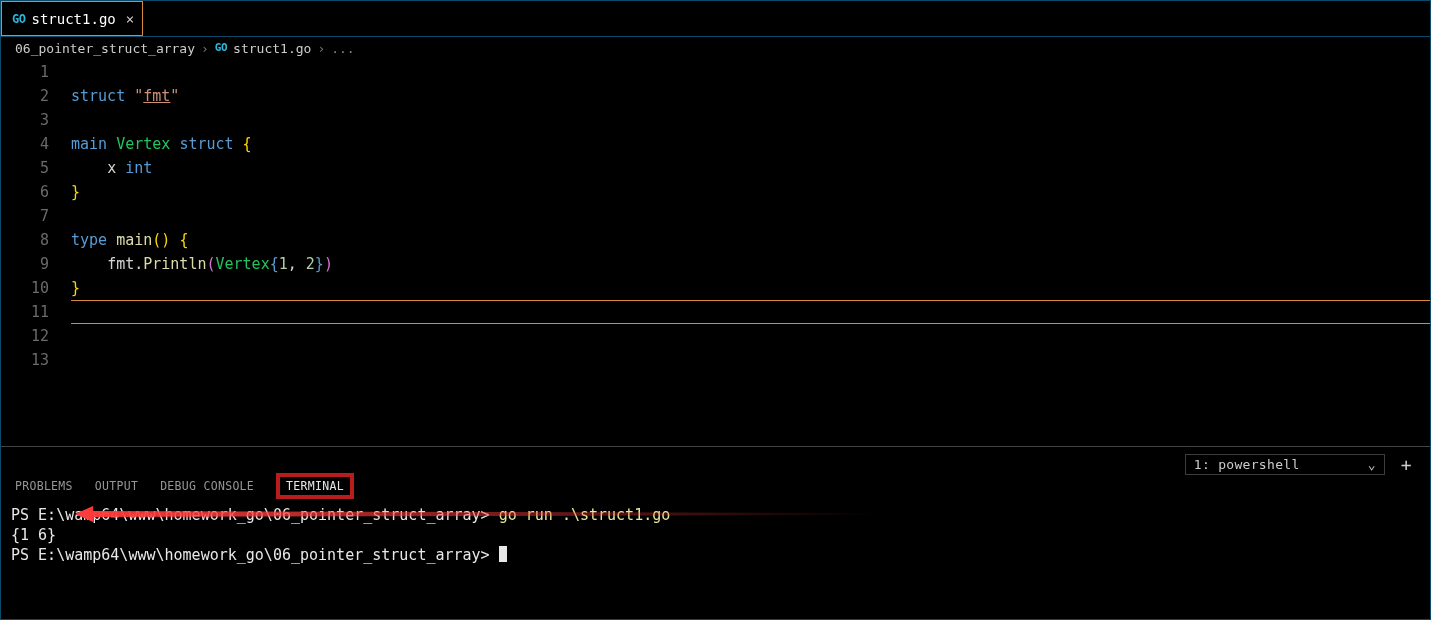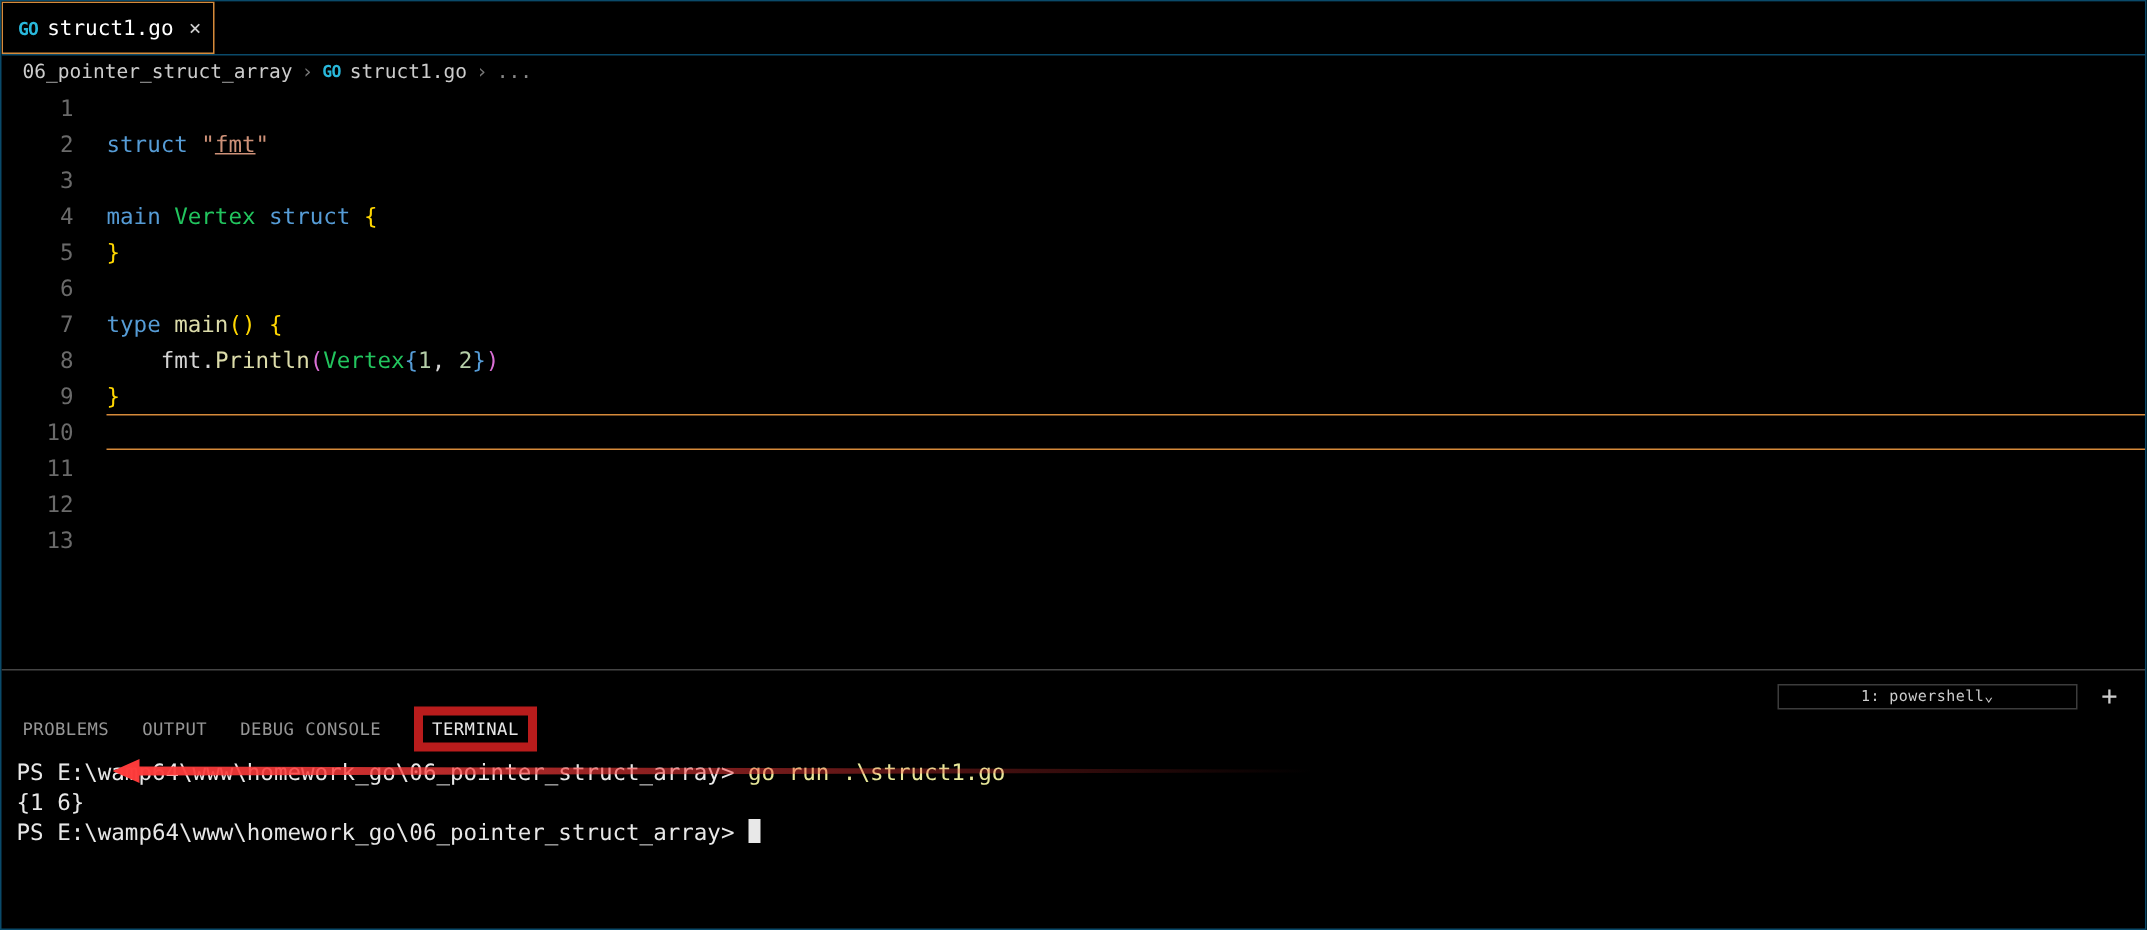--- a/index.html
+++ b/index.html
@@ -102,39 +102,39 @@
     padding: 0 14px;
     height: 34px;
     gap: 22px;
     font-size: 11.5px;
     letter-spacing: 0.3px;
     color: #969696;
   }
   .panel-tabs .ptab { cursor: pointer; margin-top: 44px; }
   .panel-tabs .ptab.active {
     color: #e7e7e7;
-    border: 6px solid #b91c1c;
+    border: 4px solid #b91c1c;
     padding: 2px 6px;
   }
   .panel-right {
     margin-left: auto;
     display: flex;
     align-items: center;
     gap: 12px;
   }
   .term-select {
     display: flex;
     align-items: center;
-    justify-content: center;
+    justify-content: space-between;
     border: 1px solid #3c3c3c;
     background: #000;
     color: #ccc;
     padding: 2px 8px;
     width: 200px;
-    font-size: 10px;
+    font-size: 13px;
   }
   .term-select .chev { color: #ccc; }
   .plus-btn { color: #ccc; font-size: 18px; font-weight: 300; padding: 0 4px; }
   .terminal {
     font-family: Consolas, monospace;
     font-size: 15px;
     line-height: 20px;
     padding: 4px 10px 14px 10px;
     color: #e8e8e8;
     white-space: pre;
@@ -192,20 +192,21 @@
     <div>10</div>
     <div>11</div>
     <div>12</div>
     <div>13</div>
   </div>
   <div class="code">
     <div class="code-line"></div>
     <div class="code-line"><span class="kw">struct</span> <span class="str">"</span><span class="str str-under">fmt</span><span class="str">"</span></div>
     <div class="code-line"></div>
     <div class="code-line"><span class="kw">main</span> <span class="type">Vertex</span> <span class="kw">struct</span> <span class="paren-y">{</span></div>
+    <div class="code-line">    <span class="id">x</span> <span class="kw">int</span></div>
     <div class="code-line"><span class="paren-y">}</span></div>
     <div class="code-line"></div>
     <div class="code-line"><span class="kw">type</span> <span class="func">main</span><span class="paren-y">()</span> <span class="paren-y">{</span></div>
     <div class="code-line">    <span class="id">fmt</span><span class="punc">.</span><span class="func">Println</span><span class="brace-p">(</span><span class="type">Vertex</span><span class="kw">{</span><span class="num">1</span><span class="punc">, </span><span class="num">2</span><span class="kw">}</span><span class="brace-p">)</span></div>
     <div class="code-line"><span class="paren-y">}</span></div>
     <div class="code-line current-line"></div>
   </div>
 </div>
 
 <div class="panel">

